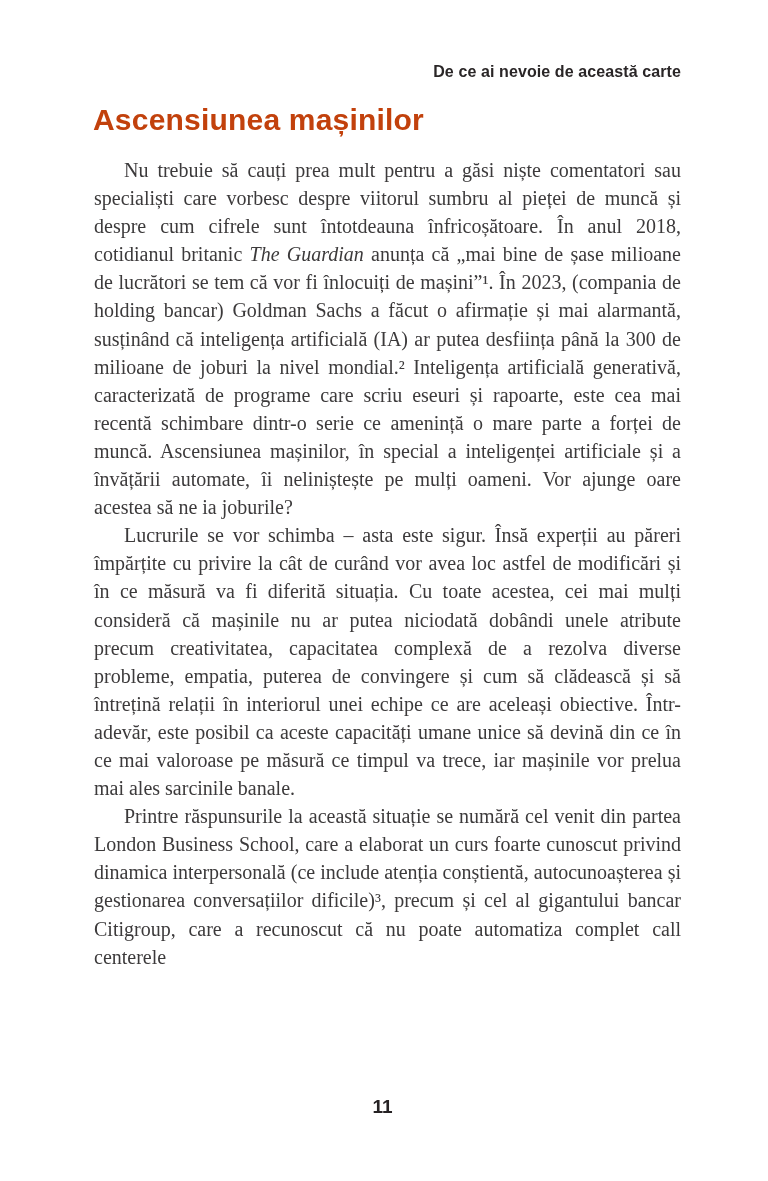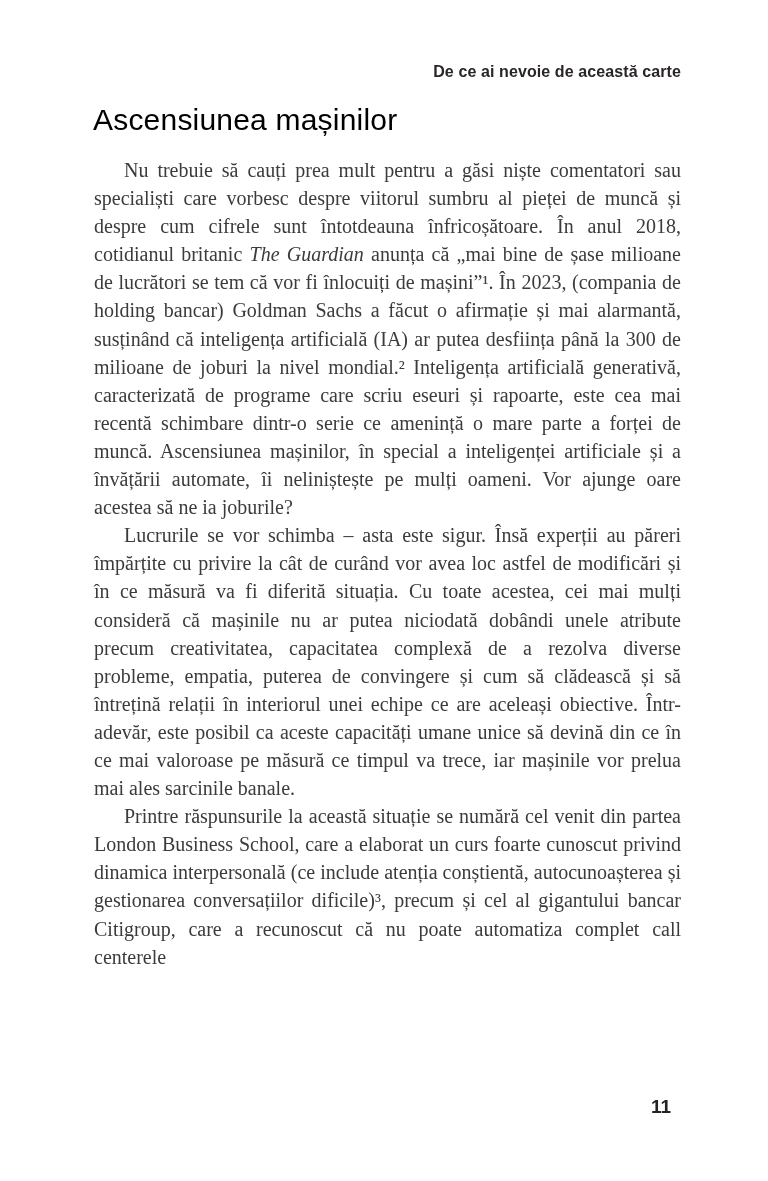--- a/index.html
+++ b/index.html
@@ -23,24 +23,24 @@
     font-size: 16px;
     letter-spacing: 0.1px;
     color: #2a2627;
   }
   .chapter-title {
     position: absolute;
     top: 103px;
     left: 93px;
     margin: 0;
     font-family: "Liberation Sans", "DejaVu Sans", sans-serif;
-    font-weight: 400;
+    font-weight: 700;
     font-size: 30px;
     letter-spacing: 0.2px;
-    color: #000000;
+    color: #c2410c;
   }
   .body-text {
     position: absolute;
     top: 156px;
     left: 94px;
     width: 587px;
     font-size: 20px;
     line-height: 28.1px;
     color: #3c3a3b;
     text-align: justify;
@@ -49,21 +49,21 @@
     margin: 0;
     padding: 0;
     text-indent: 30px;
   }
   .body-text em { font-style: italic; }
   .page-number {
     position: absolute;
     top: 1096px;
     left: 94px;
     width: 577px;
-    text-align: right;
+    text-align: center;
     font-family: "Liberation Sans", "DejaVu Sans", sans-serif;
     font-weight: 700;
     font-size: 19px;
     color: #262224;
   }
 </style>
 </head>
 <body>
 
 <div class="page">

